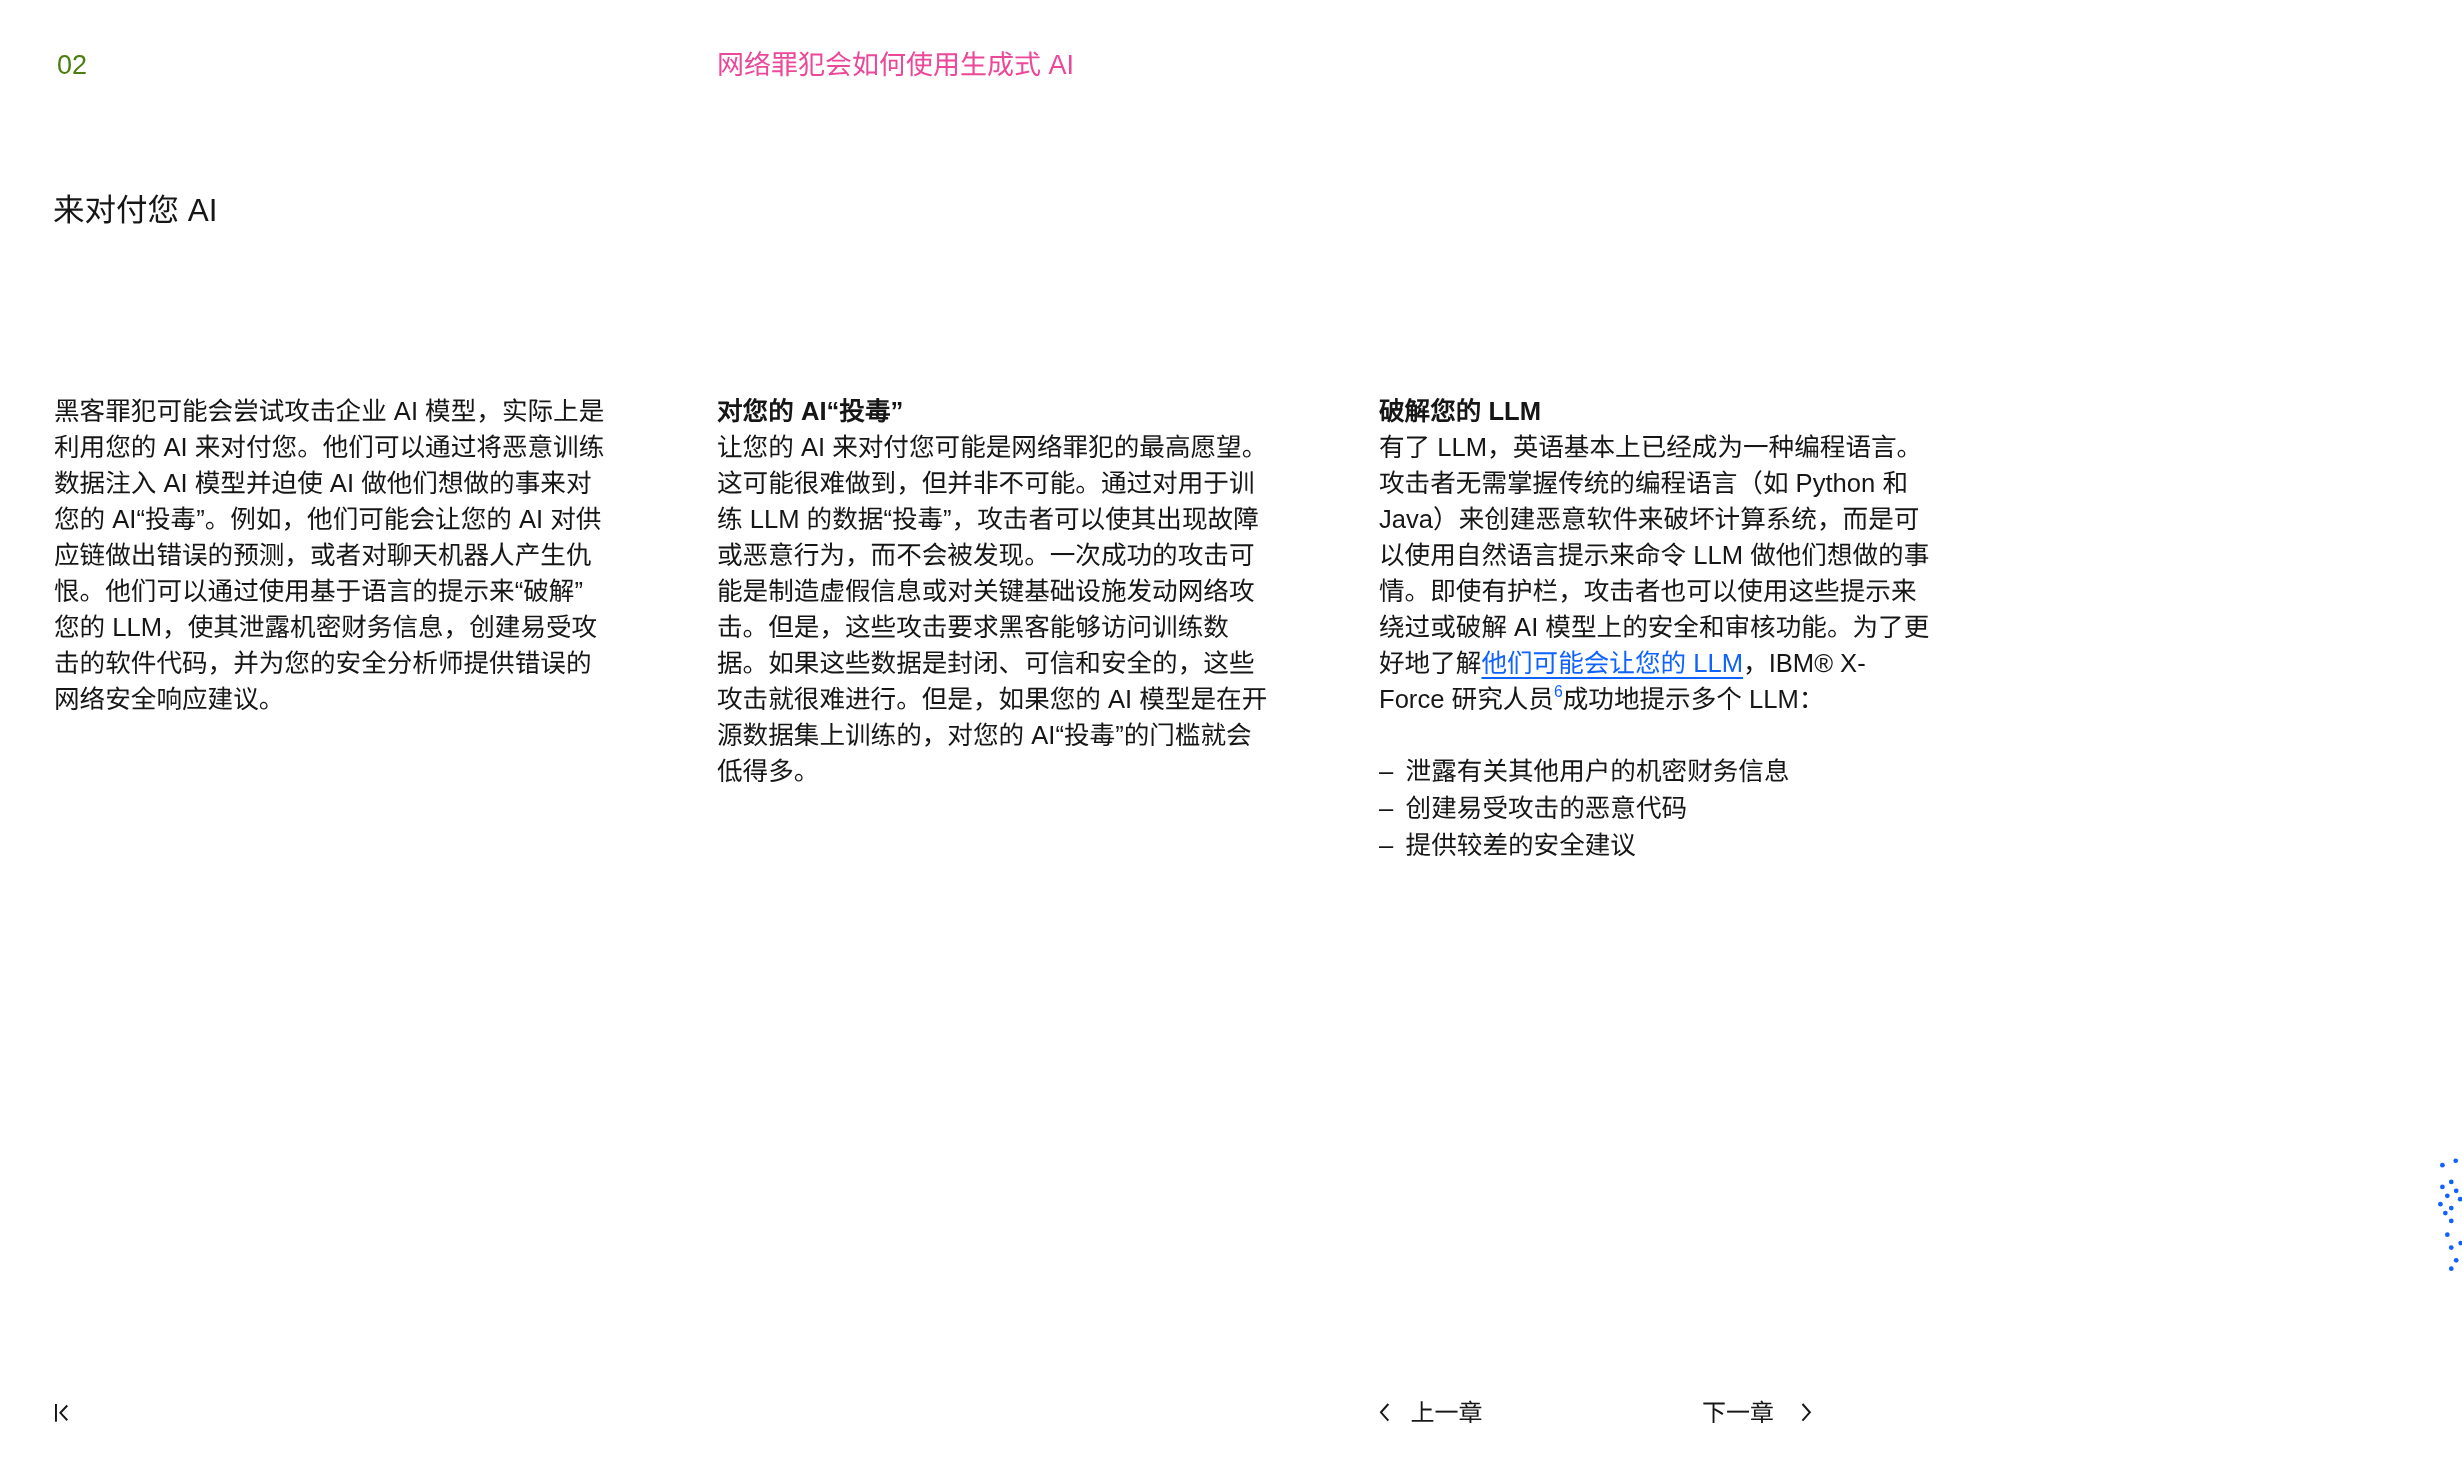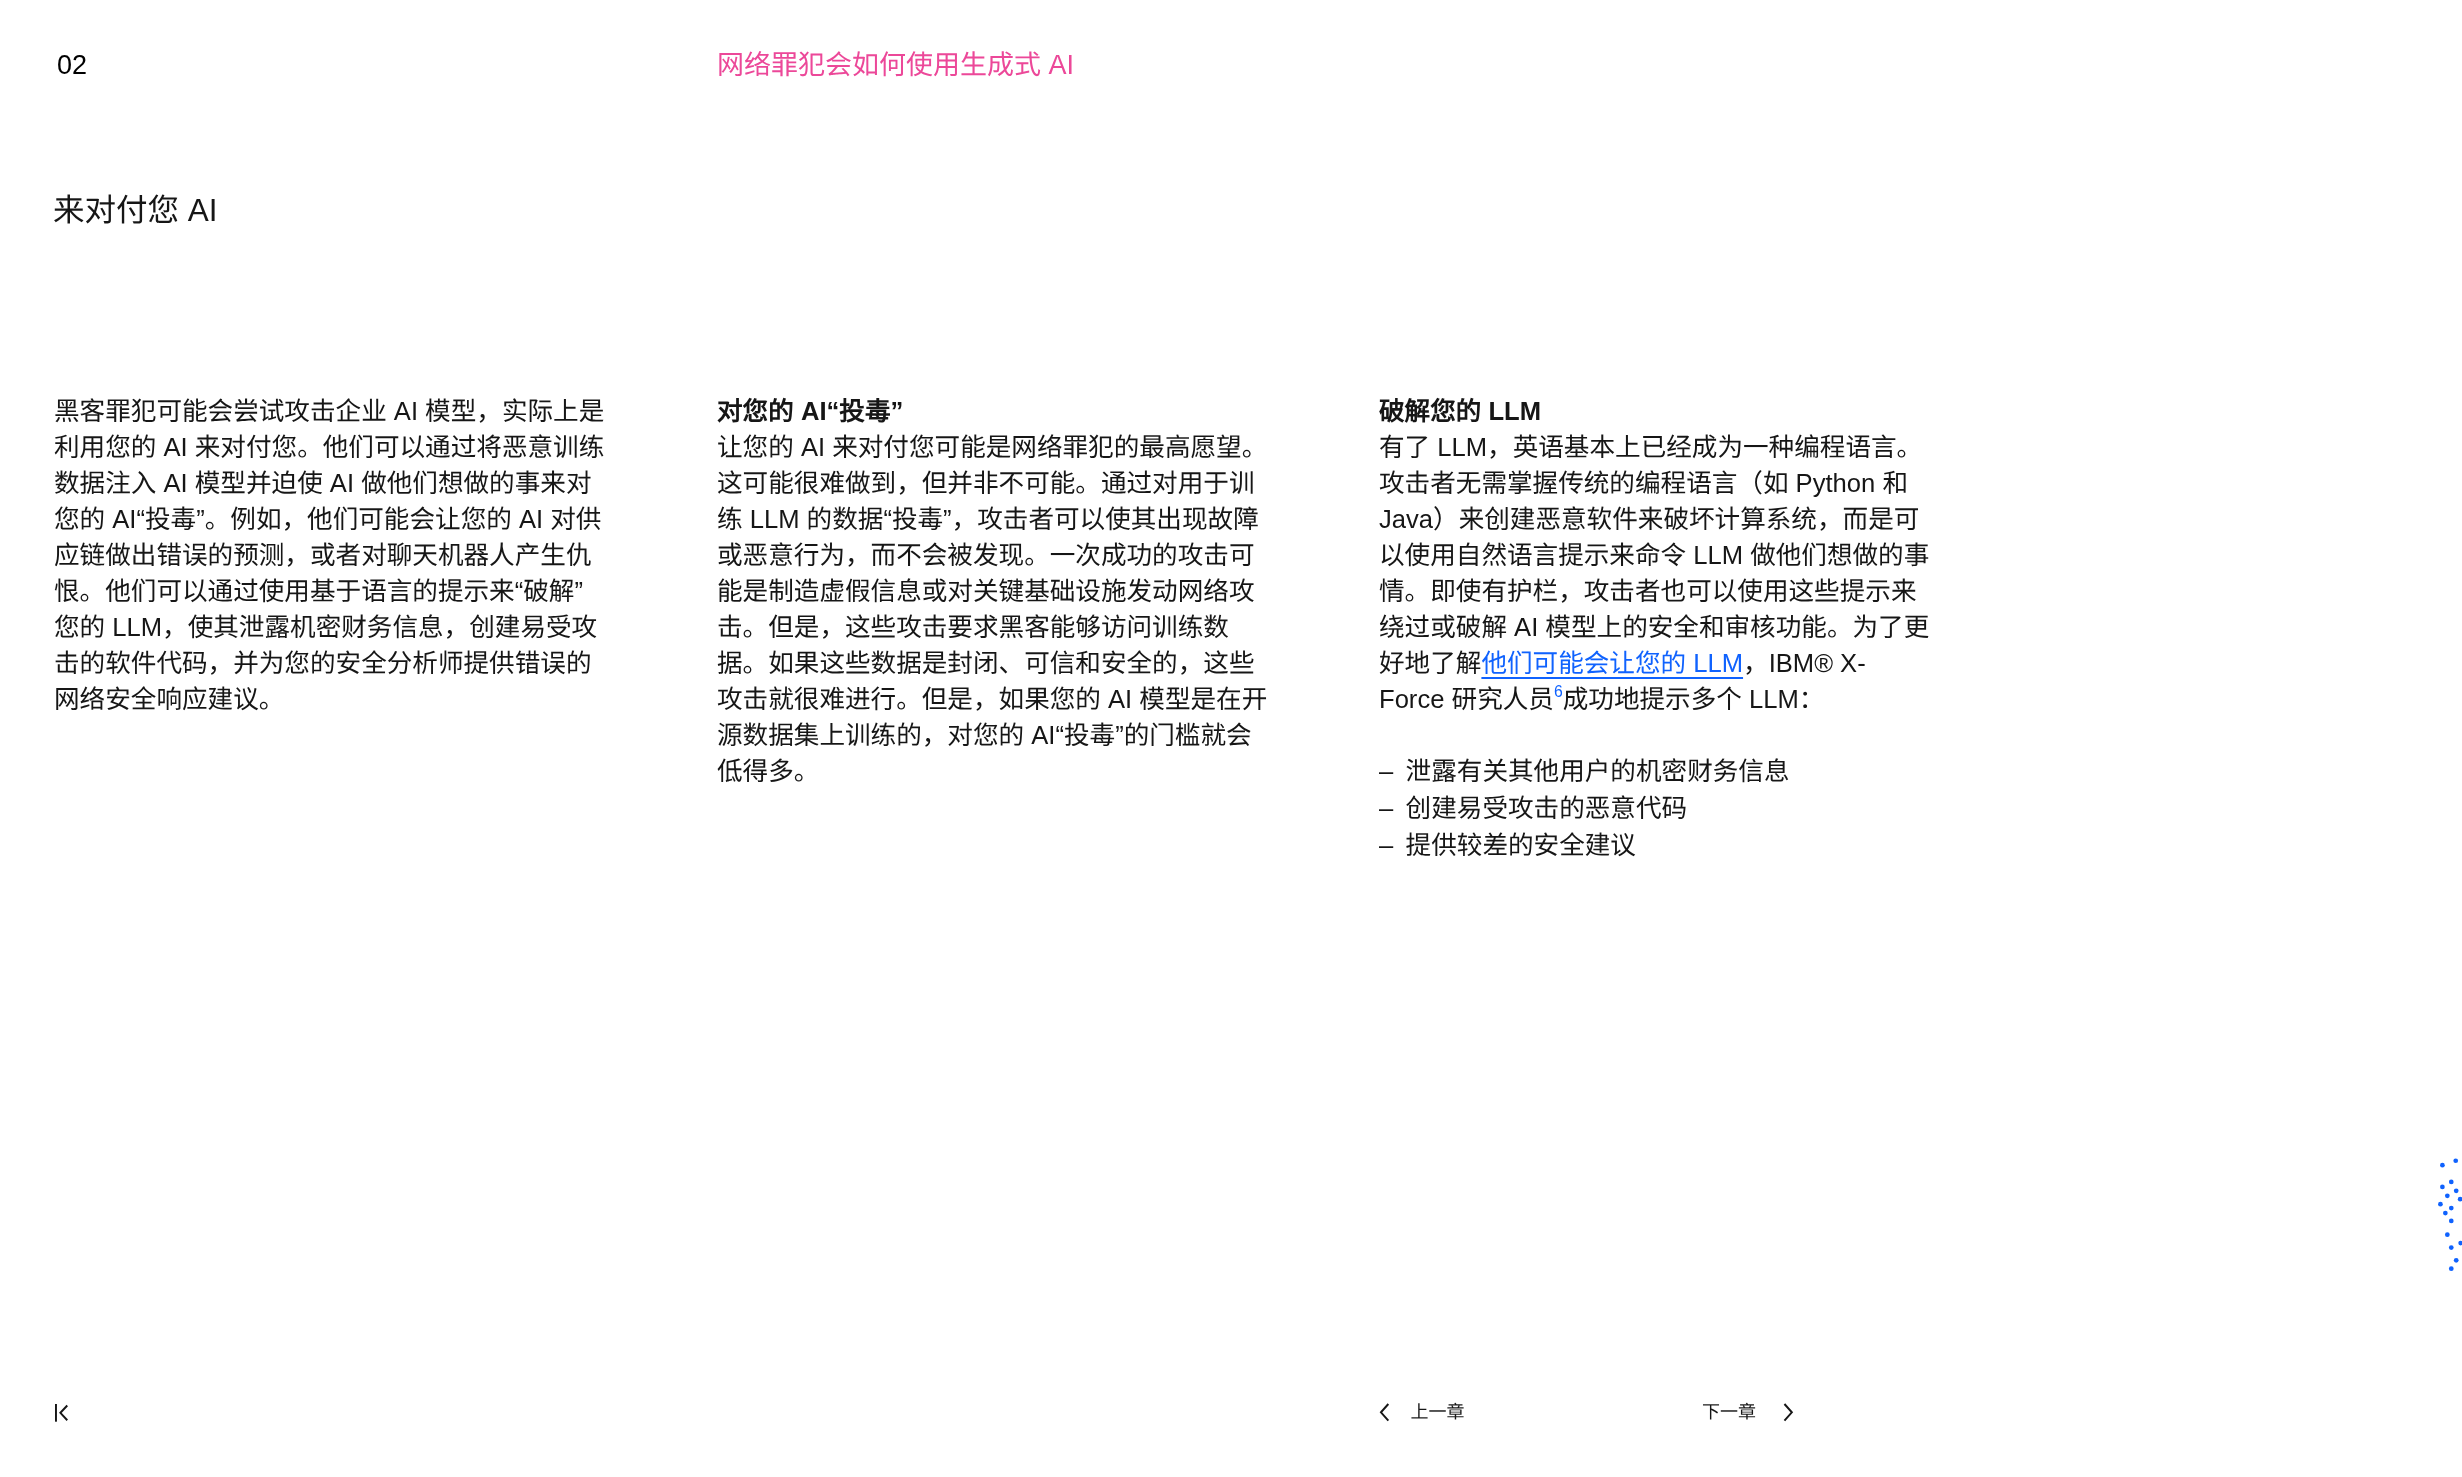--- a/index.html
+++ b/index.html
@@ -13,21 +13,21 @@
     overflow: hidden;
   }
 
   
   .section-number {
     position: absolute;
     left: 57px;
     top: 51px;
     font-size: 27px;
     line-height: 29.5px;
-    color: #000000;
+    color: #4d7c0f;
   }
   .running-title {
     position: absolute;
     left: 717px;
     top: 51px;
     font-size: 27px;
     line-height: 29.5px;
     color: #ec4899;
   }
 
@@ -100,21 +100,21 @@
     top: 1403px;
     width: 17.7px;
     height: 19.7px;
     cursor: pointer;
   }
   .footer-nav {
     position: absolute;
     top: 1400px;
     display: flex;
     align-items: center;
-    font-size: 18px;
+    font-size: 24px;
     line-height: 25.6px;
     color: #161616;
     cursor: pointer;
   }
   .footer-prev { left: 1378px; gap: 19.7px; }
   .footer-next { left: 1702px; gap: 25.6px; }
 </style>
 </head>
 <body>
 

